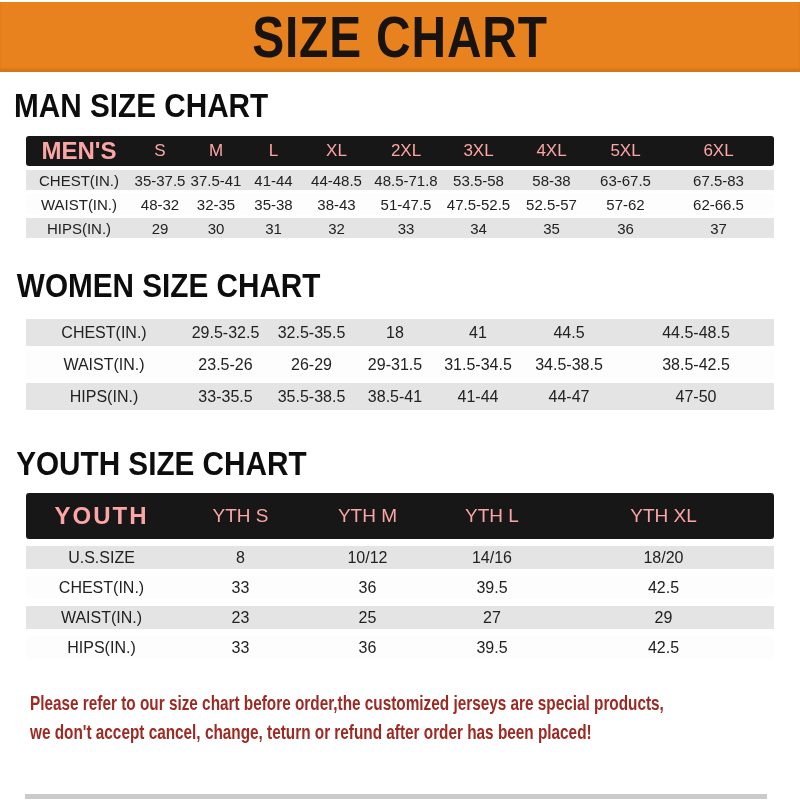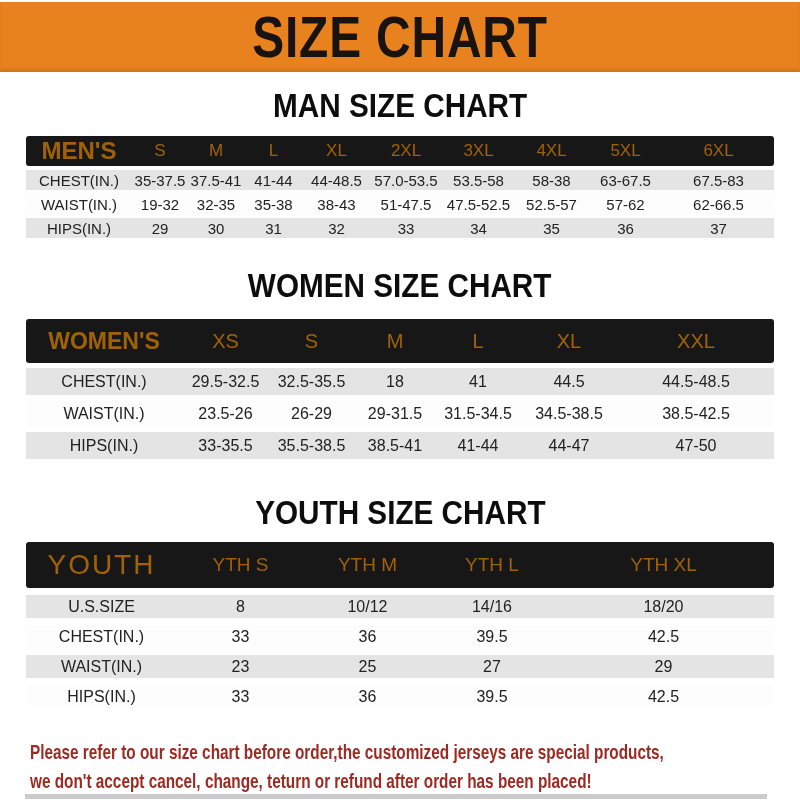--- a/index.html
+++ b/index.html
@@ -10,56 +10,56 @@
   
   .banner{
     height:70px;background:#E8821E;display:flex;align-items:center;justify-content:center;
     border-top:2px solid #fff;box-shadow:inset 0 -3px 2px rgba(120,60,0,.18);
   }
   .banner .banner-text{
     display:inline-block;font-size:57px;font-weight:bold;color:#18130e;line-height:1;
     transform:scaleX(.84);letter-spacing:1px;white-space:nowrap;
   }
   
-  .sec-heading{text-align:center;line-height:1}
+  .sec-heading{text-align:left;line-height:1}
   .sec-heading span{
     display:inline-block;font-size:33px;font-weight:bold;color:#0d0d0d;
     transform:scaleX(.9);white-space:nowrap;
   }
   .h-man{margin-top:17px}
   .h-women{margin-top:27px}
   .h-youth{margin-top:32px}
   
   table.tbl{
     margin-left:26px;width:748px;table-layout:fixed;
     border-collapse:separate;
   }
   table.tbl td{
     text-align:center;vertical-align:middle;padding:0;color:#222;white-space:nowrap;
   }
-  tr.bar td{background:#171717;color:#a16207}
+  tr.bar td{background:#171717;color:#fca5a5}
   tr.bar td:first-child{border-radius:3px 0 0 3px}
   tr.bar td:last-child{border-radius:0 3px 3px 0}
   tr.gray td{background:#E4E4E4}
   tr.white td{background:#fdfdfd}
   td.lbl{color:#333}
   
   .men{border-spacing:0 4px;margin-top:10px}
   .men tr.bar td{height:30px;font-size:17px}
   .men tr.bar td.bar-label{font-size:24px;font-weight:bold}
   .men tr.r td{height:20px;font-size:15px}
   
   .women{border-spacing:0 5px;margin-top:12px}
   .women tr.bar td{height:44px;font-size:20px}
   .women tr.bar td.bar-label{font-size:23px;font-weight:bold}
   .women tr.r td{height:27px;font-size:16px}
   
   .youth{border-spacing:0 7px;margin-top:6px}
   .youth tr.bar td{height:46px;font-size:19px}
-  .youth tr.bar td.bar-label{font-size:28px;font-weight:normal;letter-spacing:2px}
+  .youth tr.bar td.bar-label{font-size:24px;font-weight:bold;letter-spacing:2px}
   .youth tr.r td{height:23px;font-size:16px}
   
   .footer{
     margin:22px 0 0 30px;color:#9C2A23;font-weight:bold;font-size:21px;line-height:29px;
     transform:scaleX(.73);transform-origin:left center;white-space:nowrap;
   }
   .bottom-strip{
     position:absolute;bottom:1px;left:25px;width:742px;height:5px;background:#cbcbcb;
   }
 </style>
@@ -99,29 +99,29 @@
     <td>4XL</td>
     <td>5XL</td>
     <td>6XL</td>
   </tr>
   <tr class="r gray">
     <td class="lbl">CHEST(IN.)</td>
     <td>35-37.5</td>
     <td>37.5-41</td>
     <td>41-44</td>
     <td>44-48.5</td>
-    <td>57.0-53.5</td>
+    <td>48.5-71.8</td>
     <td>53.5-58</td>
     <td>58-38</td>
     <td>63-67.5</td>
     <td>67.5-83</td>
   </tr>
   <tr class="r white">
     <td class="lbl">WAIST(IN.)</td>
-    <td>19-32</td>
+    <td>48-32</td>
     <td>32-35</td>
     <td>35-38</td>
     <td>38-43</td>
     <td>51-47.5</td>
     <td>47.5-52.5</td>
     <td>52.5-57</td>
     <td>57-62</td>
     <td>62-66.5</td>
   </tr>
   <tr class="r gray">
@@ -147,29 +147,20 @@
   <colgroup>
     <col style="width:156px">
       <col style="width:87px">
       <col style="width:85px">
       <col style="width:82px">
     <col style="width:84px">
       <col style="width:98px">
       <col style="width:156px">
   </colgroup>
   <tbody>
-      <tr class="bar">
-    <td class="bar-label">WOMEN'S</td>
-    <td>XS</td>
-    <td>S</td>
-    <td>M</td>
-    <td>L</td>
-    <td>XL</td>
-    <td>XXL</td>
-  </tr>
   <tr class="r gray">
     <td class="lbl">CHEST(IN.)</td>
     <td>29.5-32.5</td>
     <td>32.5-35.5</td>
     <td>18</td>
     <td>41</td>
     <td>44.5</td>
     <td>44.5-48.5</td>
   </tr>
   <tr class="r white">

